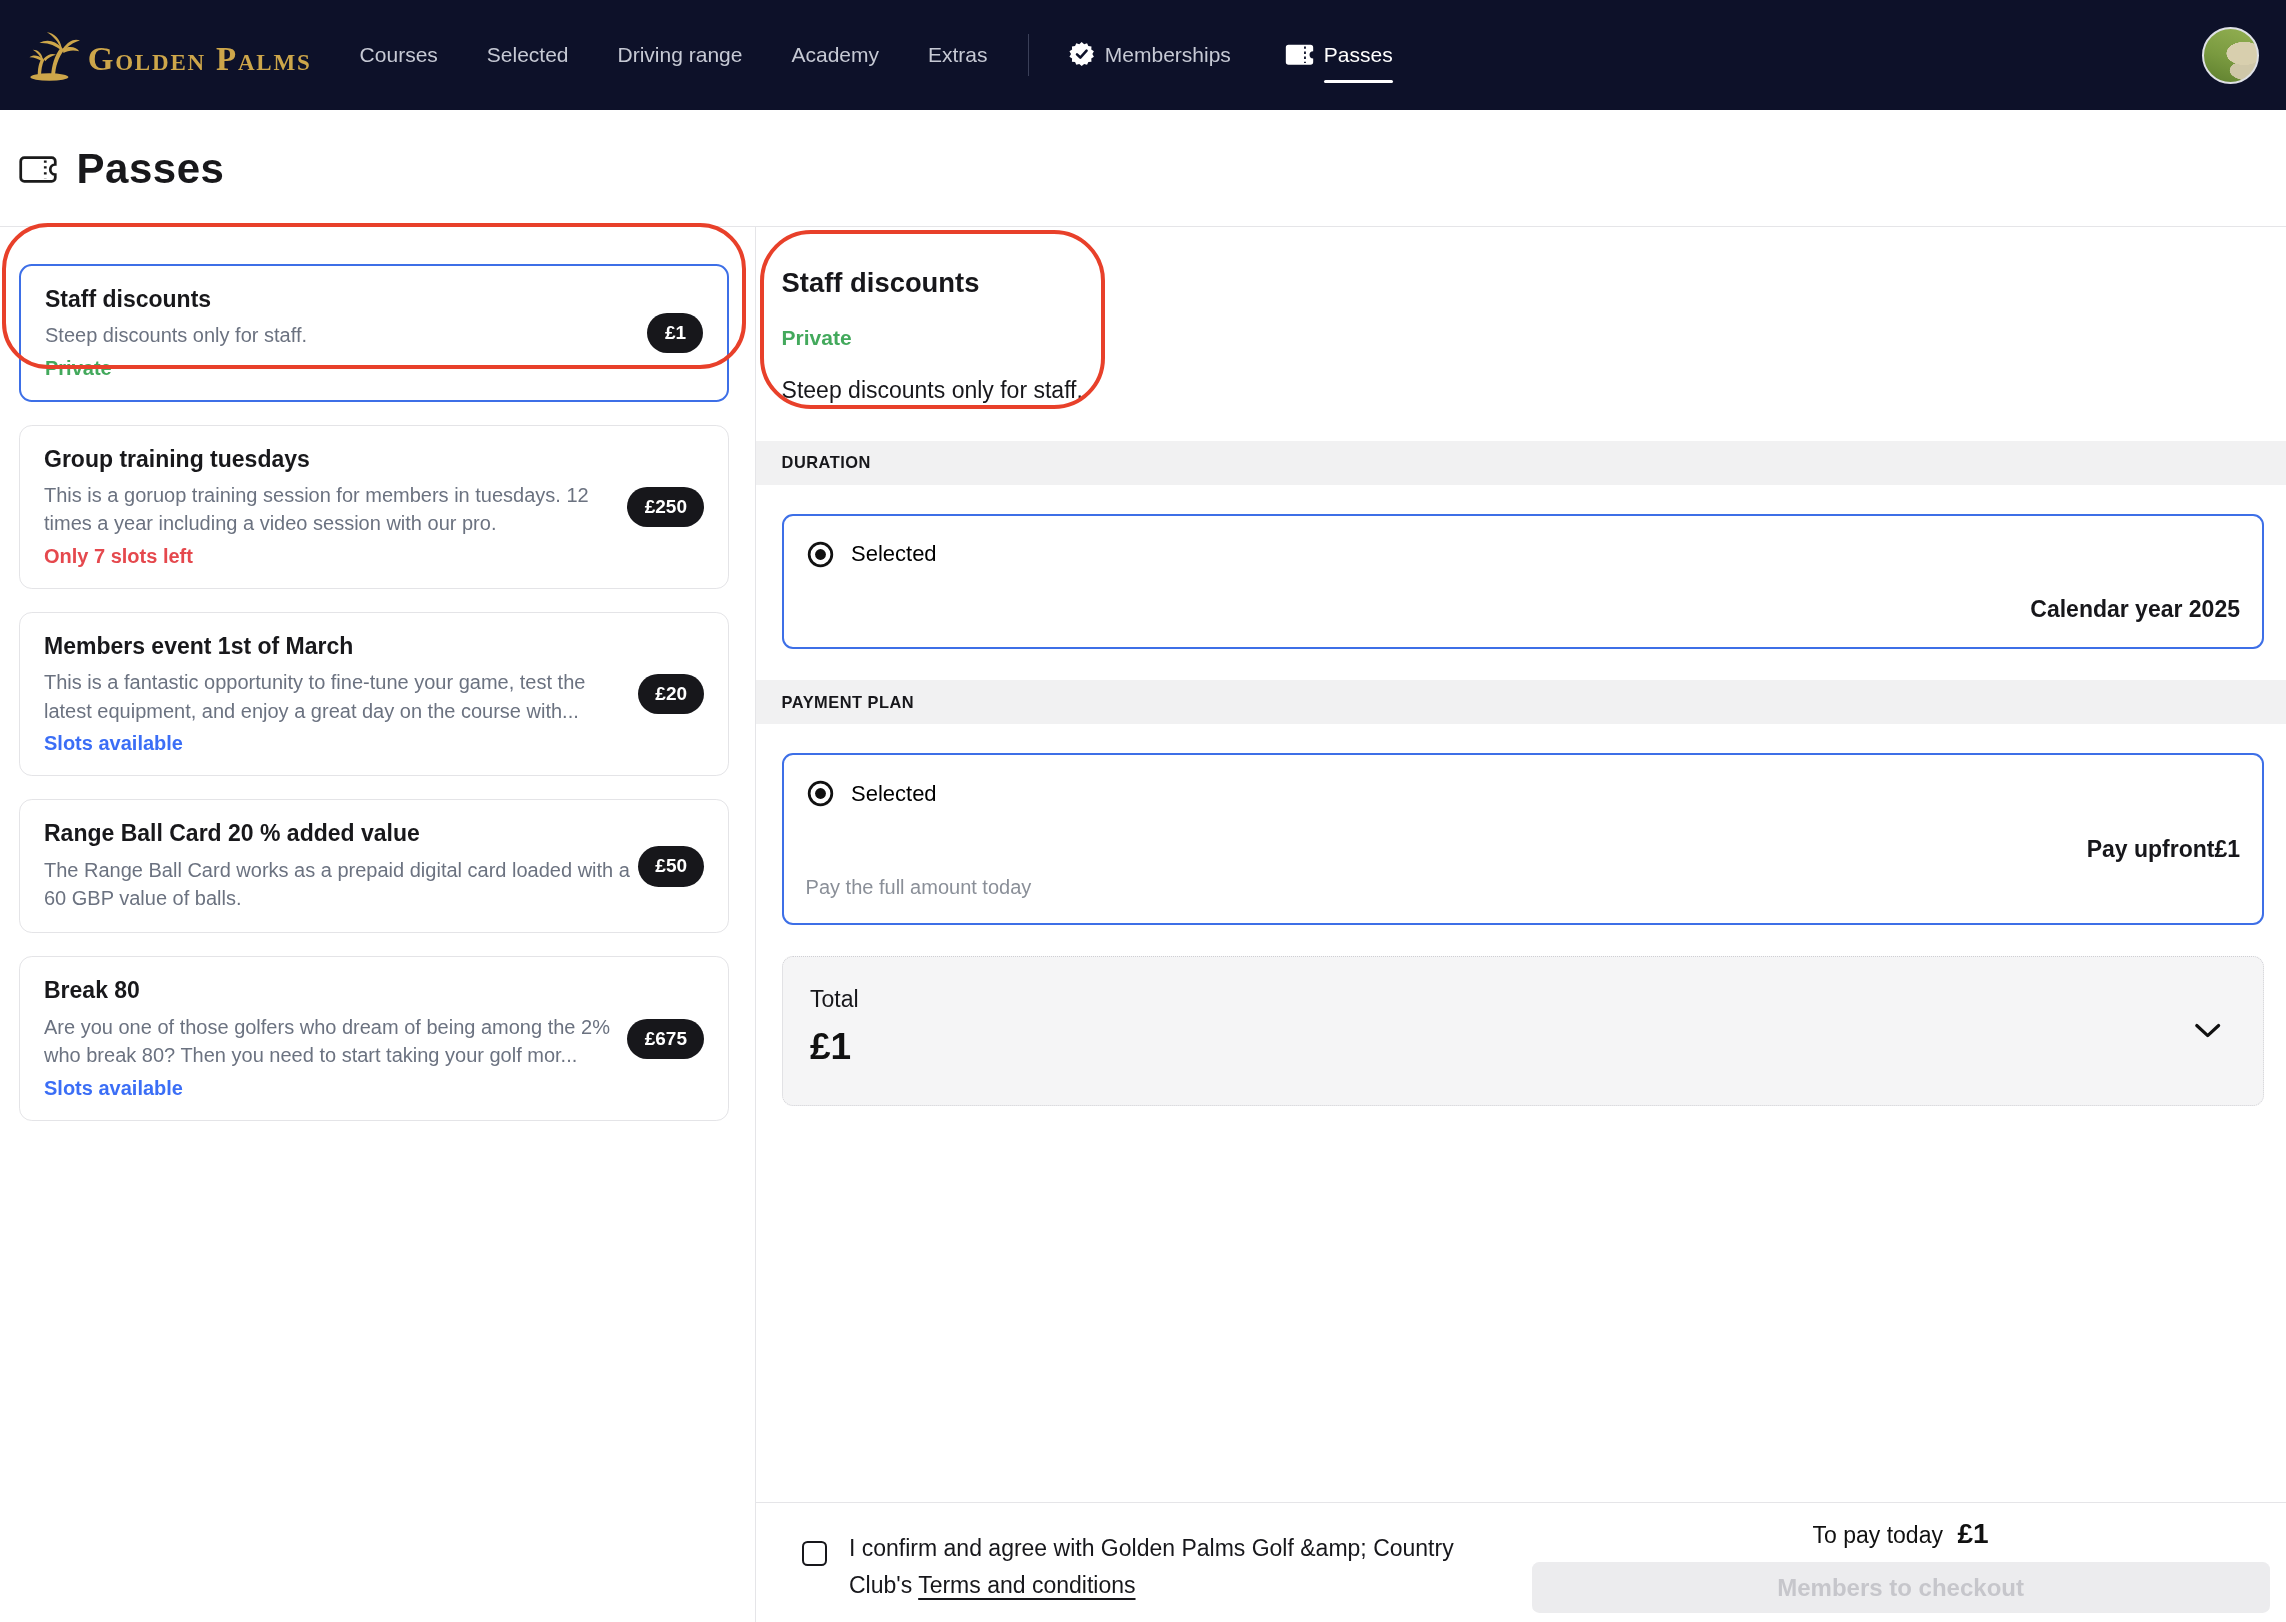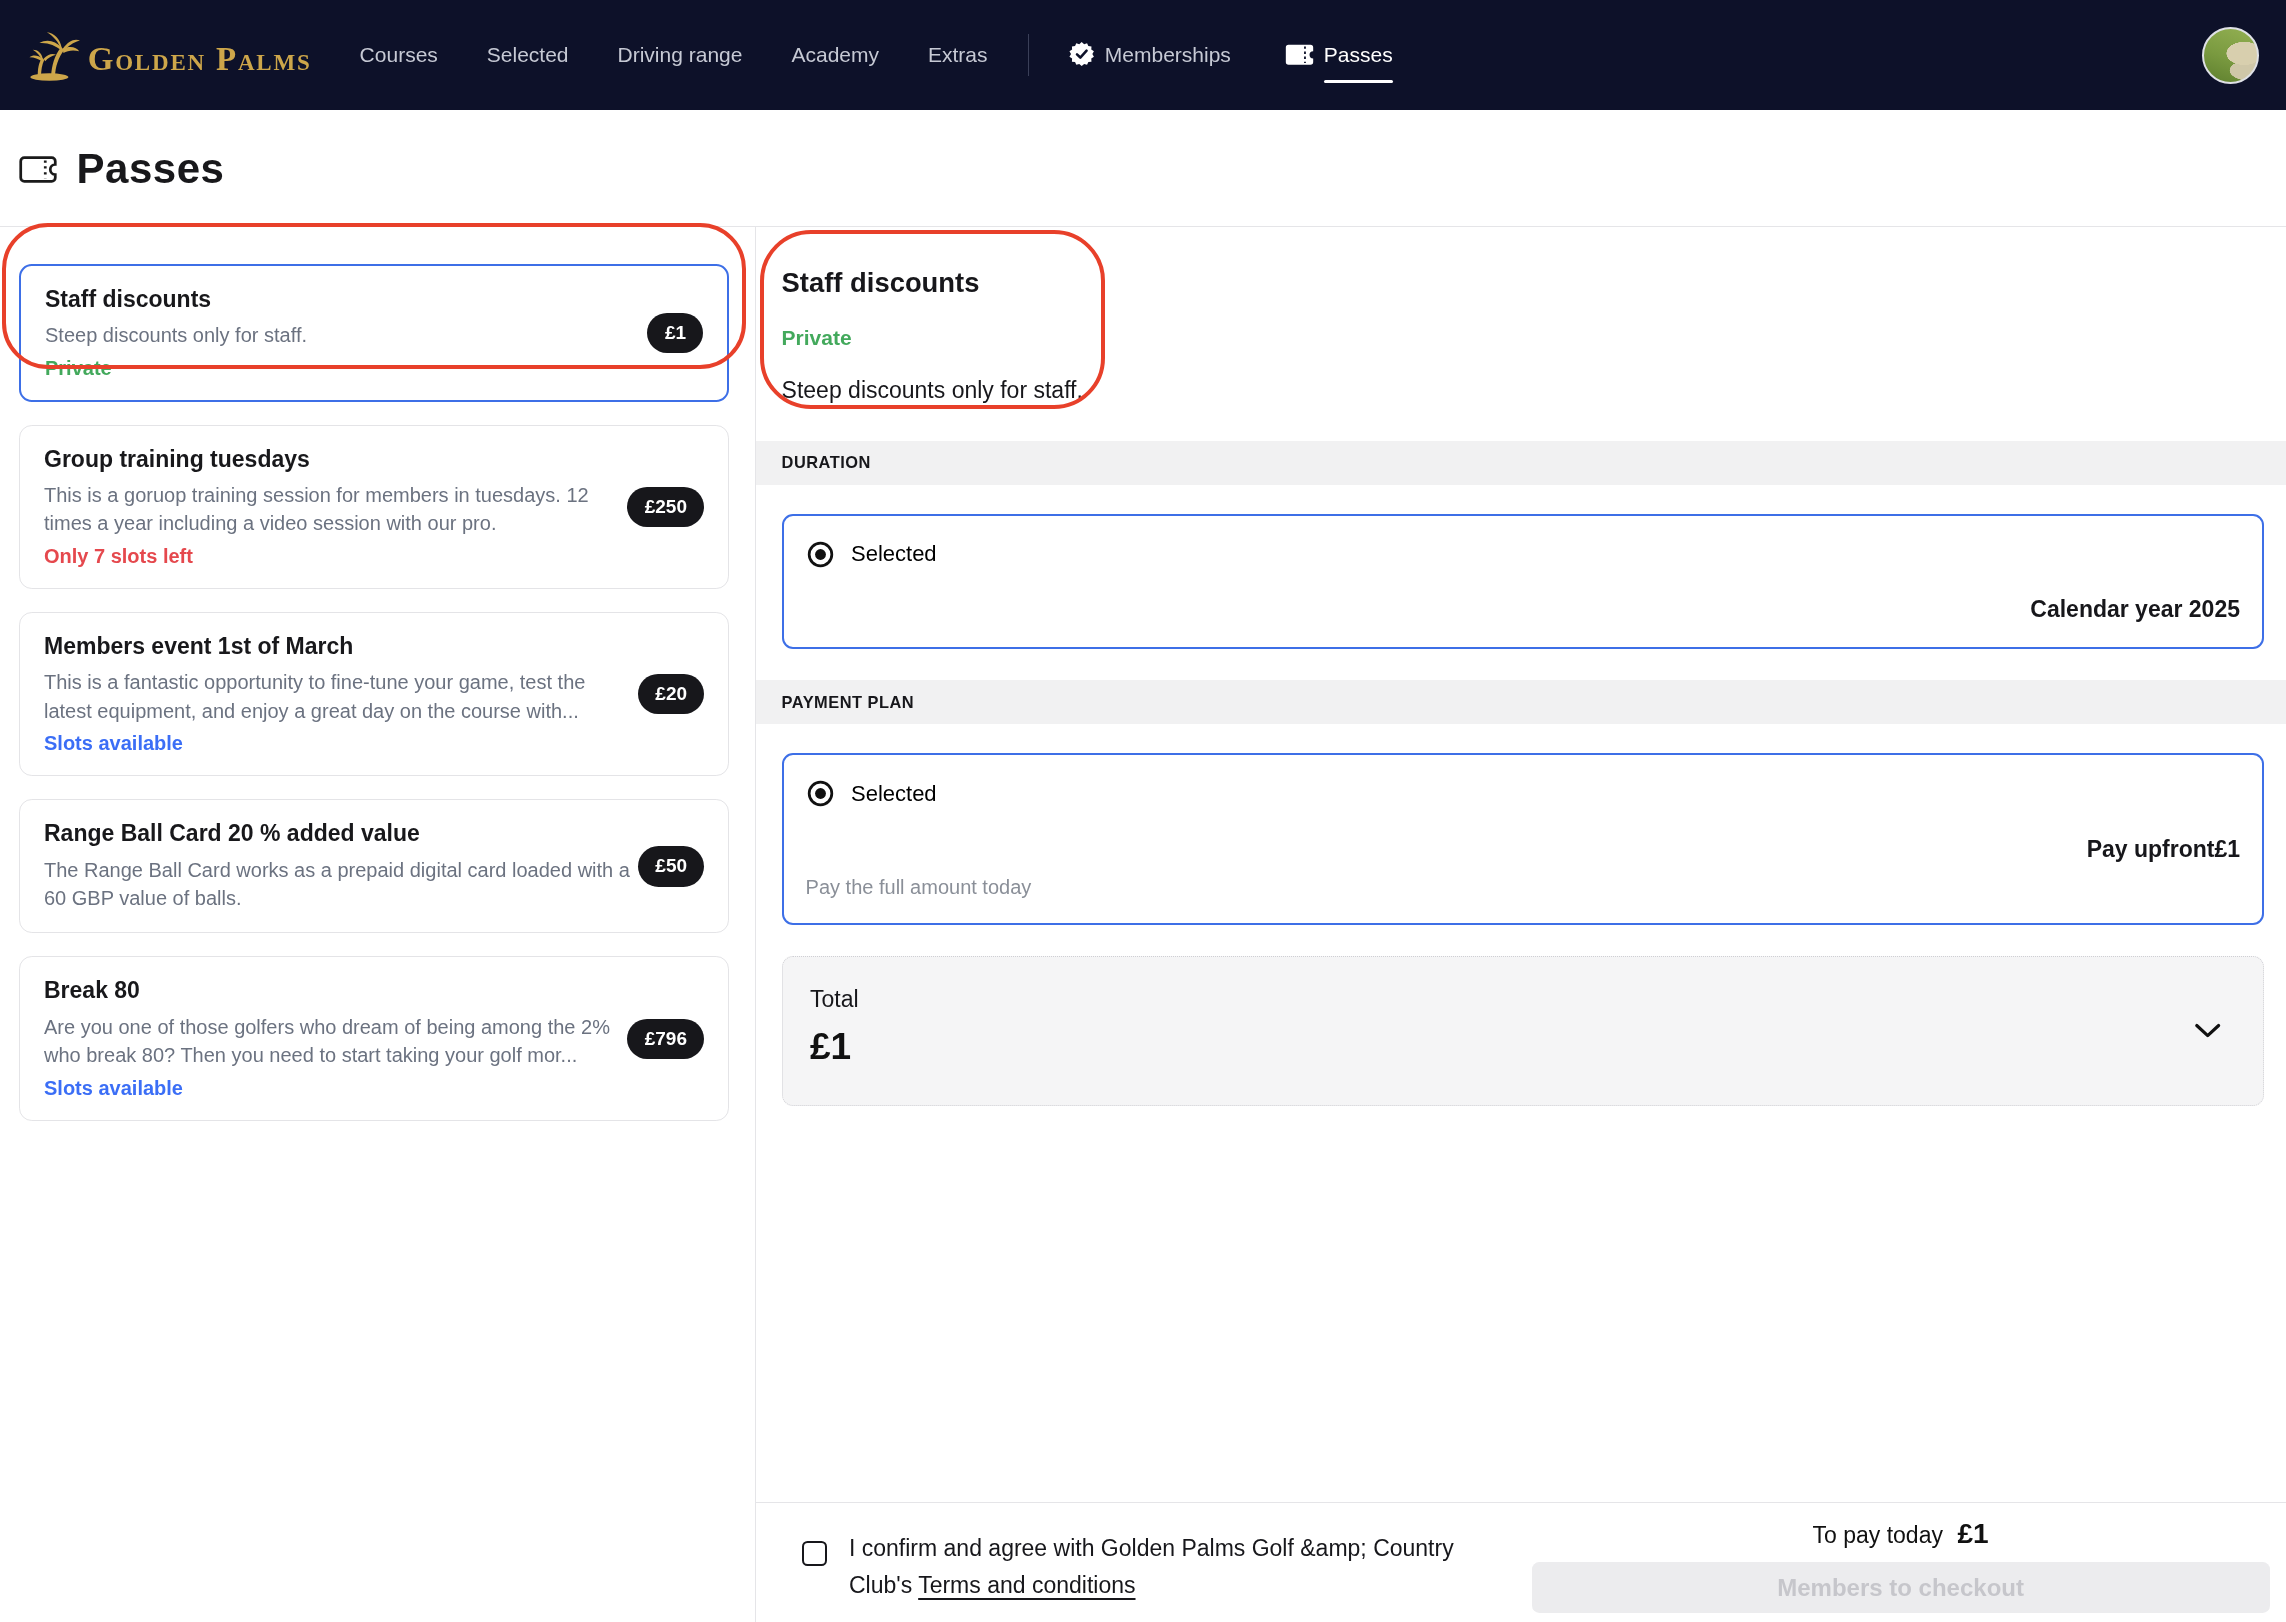--- a/index.html
+++ b/index.html
@@ -199,21 +199,21 @@
         <div class="pass-title">Range Ball Card 20 % added value</div>
         <div class="pass-desc">The Range Ball Card works as a prepaid digital card loaded with a 60 GBP value of balls.</div>
 
         <div class="price-pill">£50</div>
       </article>
 
       <article class="pass-card">
         <div class="pass-title">Break 80</div>
         <div class="pass-desc">Are you one of those golfers who dream of being among the 2% who break 80? Then you need to start taking your golf mor...</div>
         <div class="pass-status status-hideable" style="color: rgb(59, 110, 246);">Slots available</div>
-        <div class="price-pill">£796</div>
+        <div class="price-pill">£675</div>
       </article>
 
     </aside>
 
     <section class="detail-panel">
 
       <div class="detail-head">
         <div class="detail-title">Staff discounts</div>
         <div class="detail-visibility" style="color: rgb(67, 169, 92);">Private</div>
         <div class="detail-desc">Steep discounts only for staff.</div>

